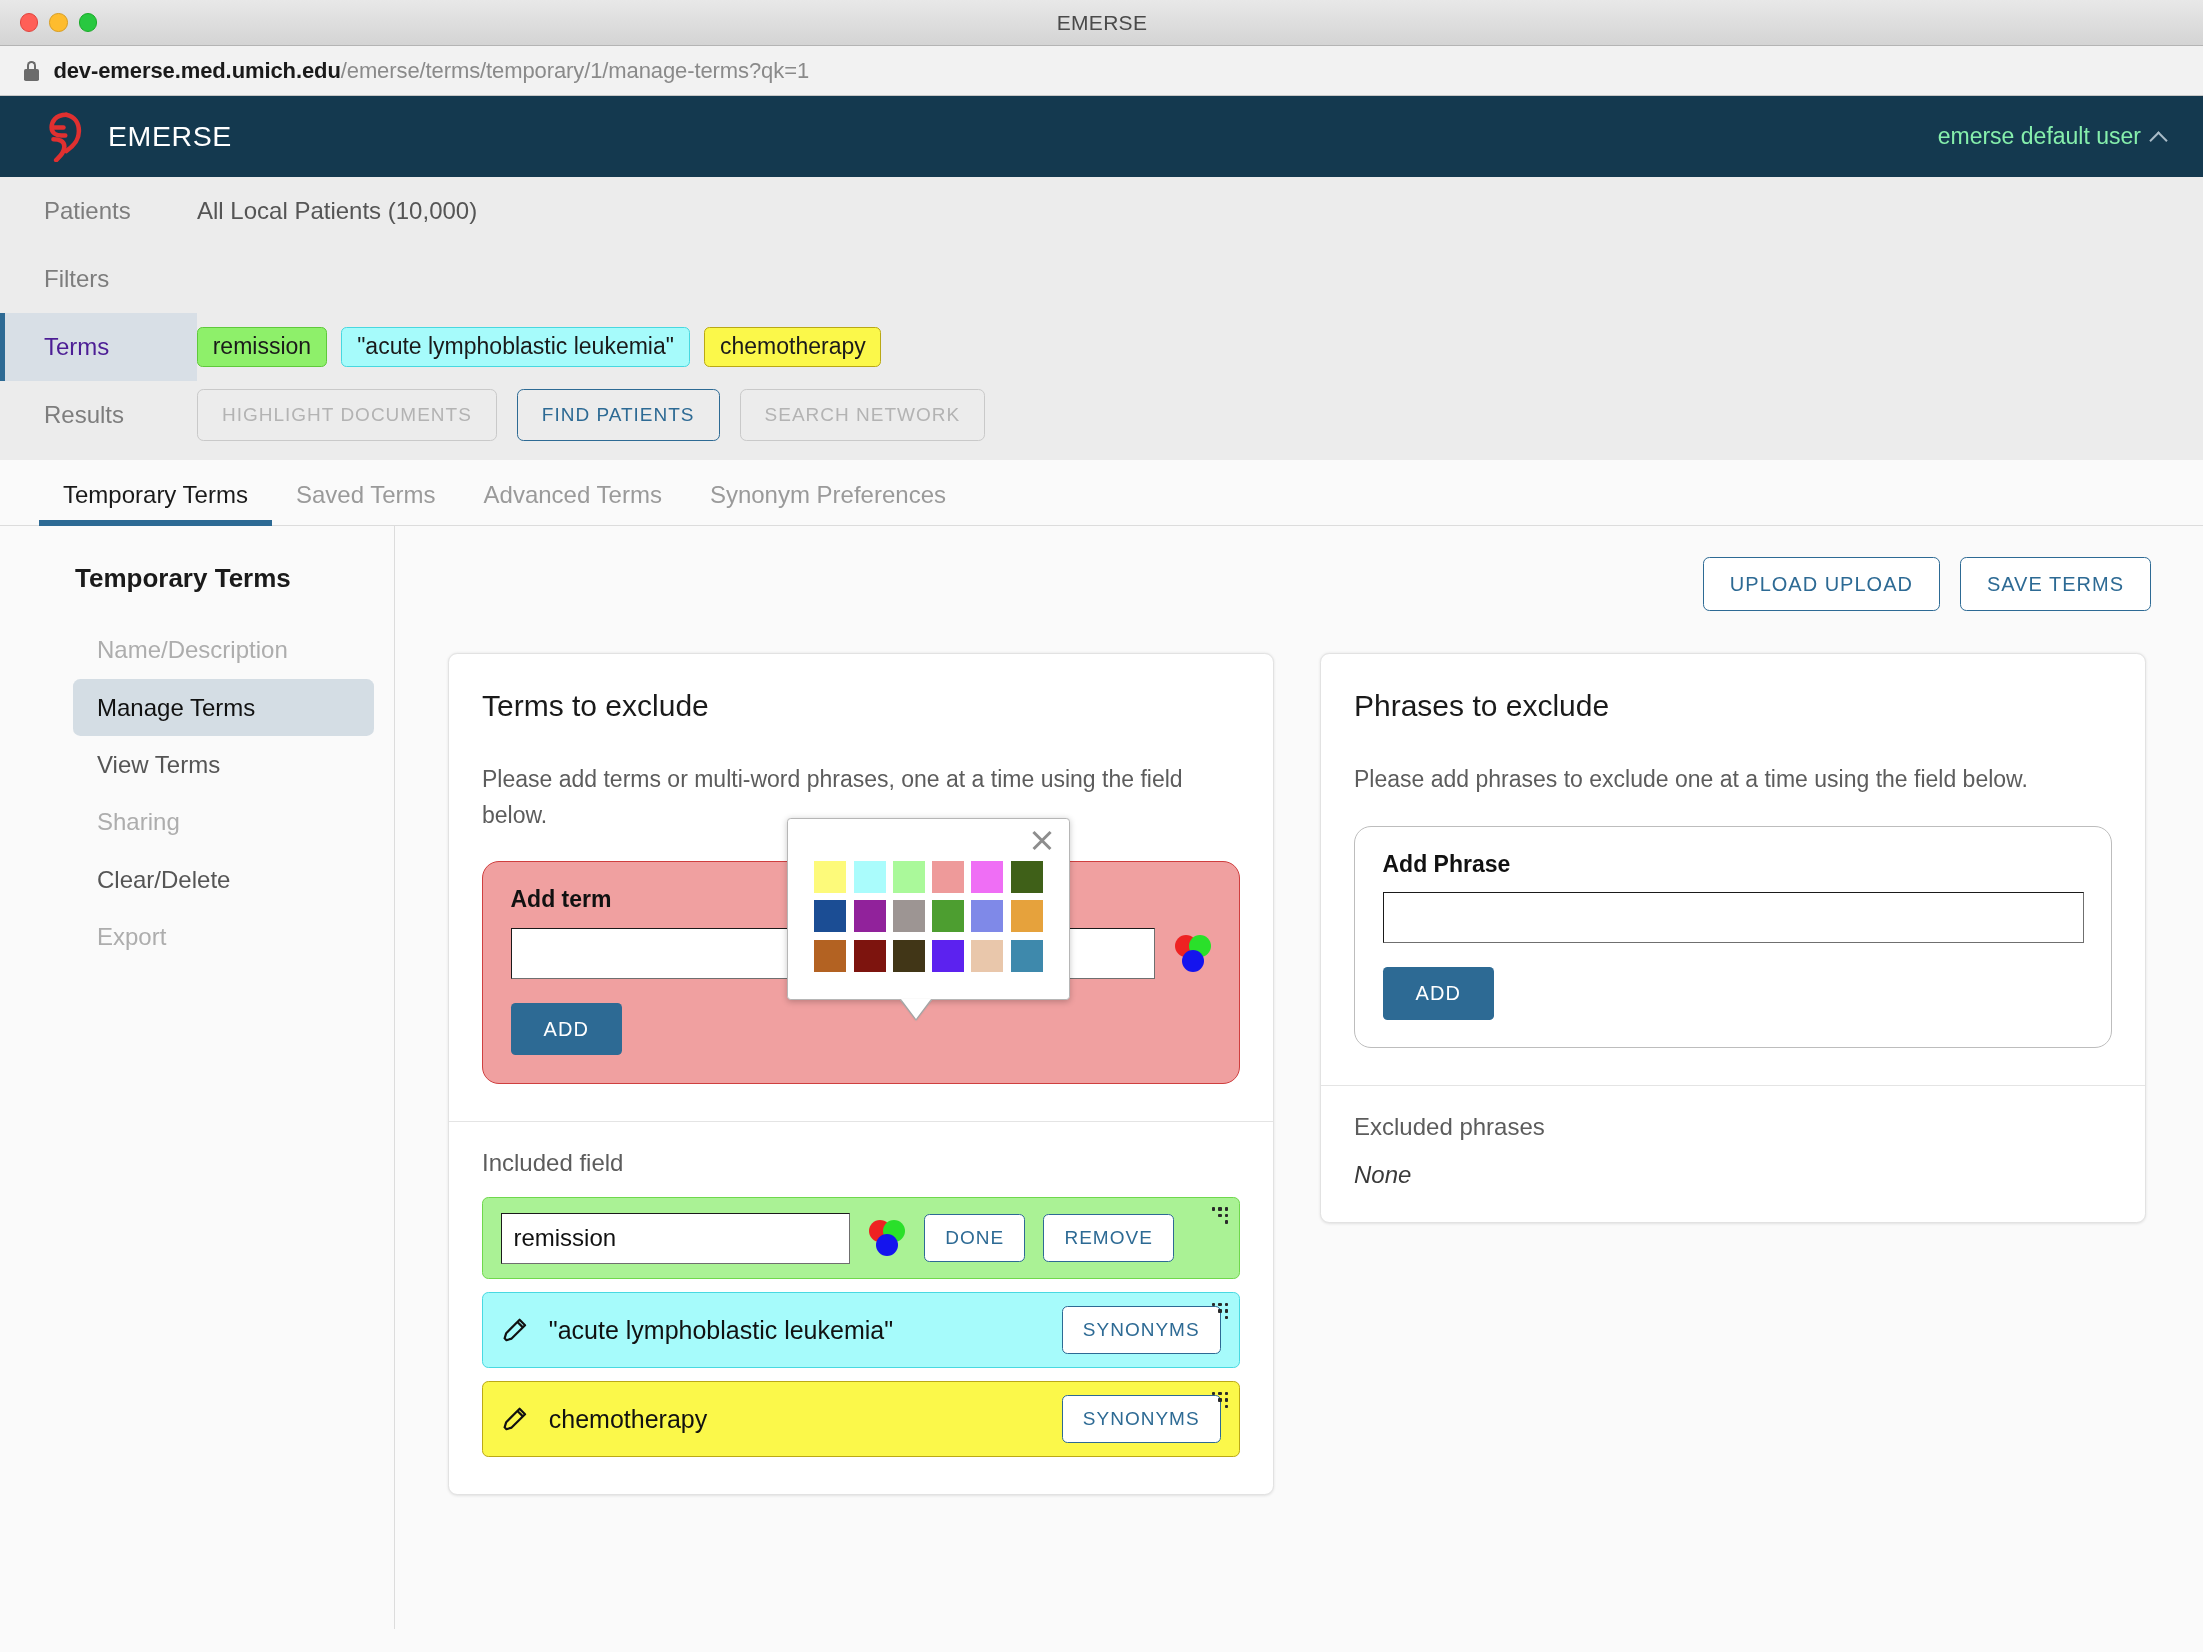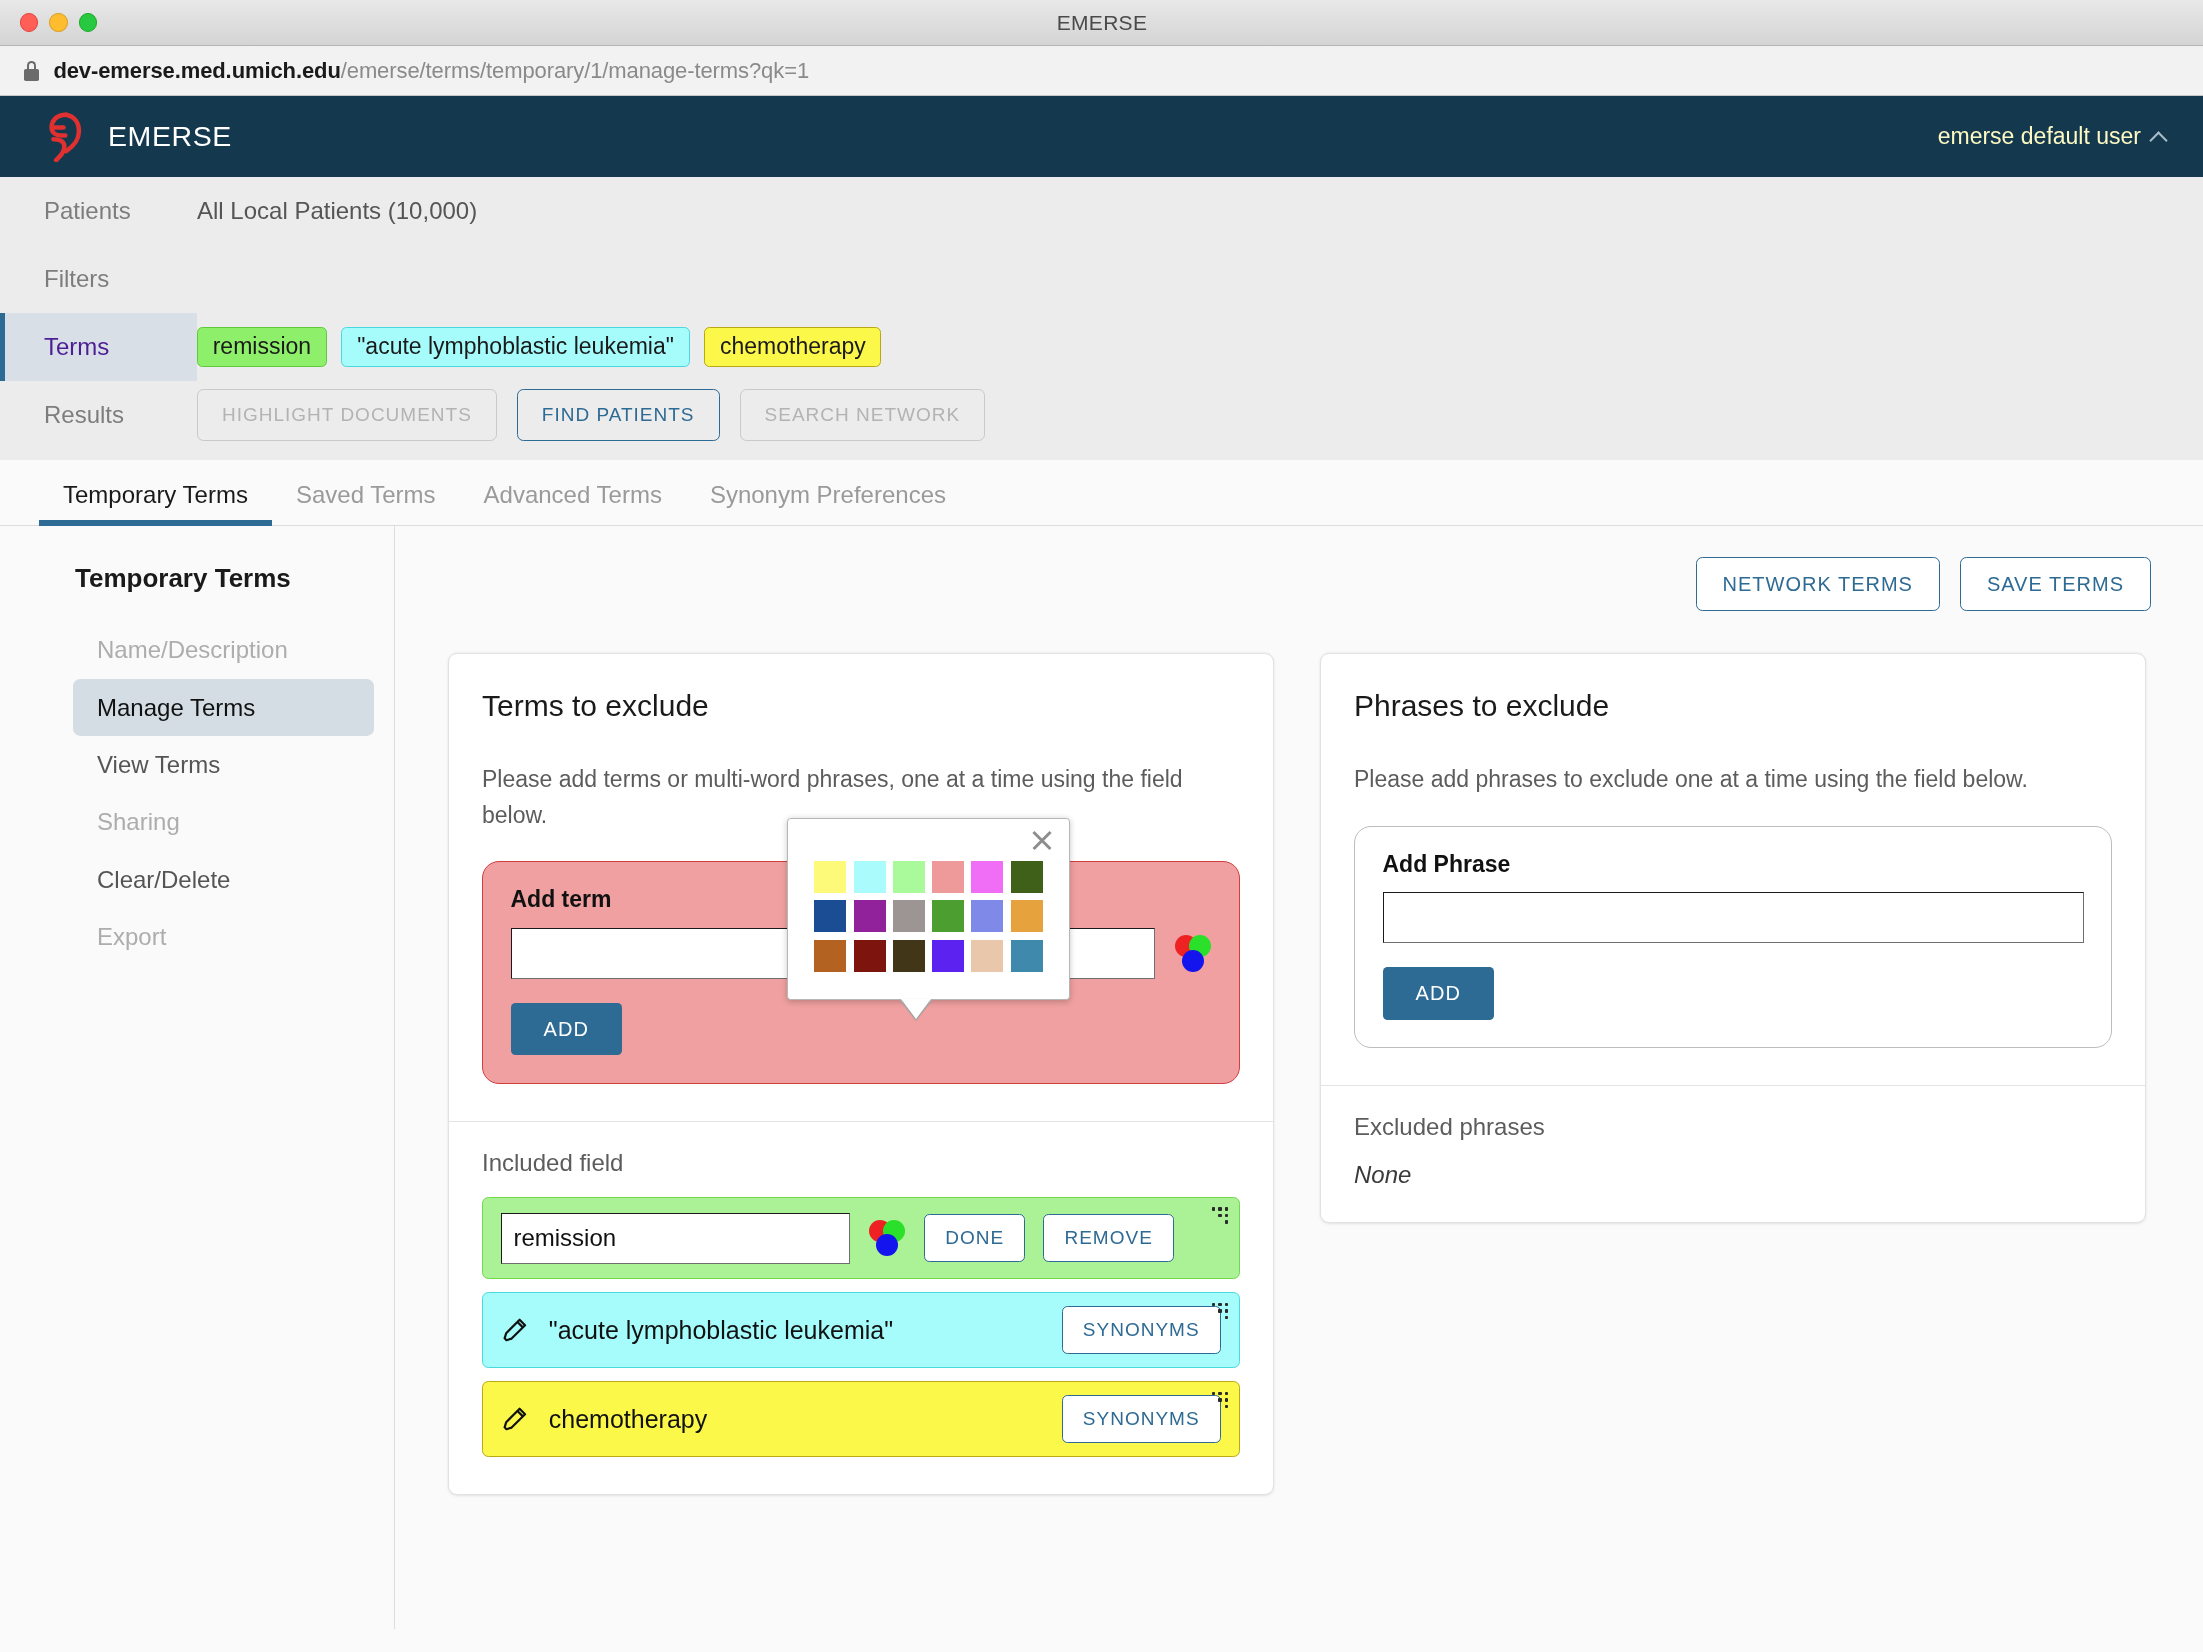--- a/index.html
+++ b/index.html
@@ -45,21 +45,21 @@
 
   
   .appheader {
     height: 81px; background: #14394f;
     display: flex; align-items: center; justify-content: space-between;
     padding: 0 39px 0 48px;
   }
   .brand { display: flex; align-items: center; gap: 20px; }
   .brand-mark { width: 40px; height: 51px; }
   .brand-name { color: #fff; font-size: 28.5px; letter-spacing: 0.6px; font-weight: 400; }
-  .user { color: #fef9c3; font-size: 23px; display: flex; align-items: center; gap: 11px; margin-left: 30px; }
+  .user { color: #86efac; font-size: 23px; display: flex; align-items: center; gap: 11px; margin-left: 30px; }
   .chev-up { display:inline-block; width: 13px; height: 13px; border-left: 2.3px solid #a9bcc8; border-top: 2.3px solid #a9bcc8; transform: rotate(45deg); position: relative; top: 3.7px; }
 
   
   .querybar { background: #ececec; padding: 0 0 11px 0; }
   .qrow { display: flex; align-items: center; min-height: 68px; }
   .qlabel {
     width: 197px; flex: 0 0 197px;
     font-size: 24px; color: #7d7d7d;
     padding-left: 44px; height: 68px; display: flex; align-items: center;
   }
@@ -305,21 +305,21 @@
     <div class="sb-item active">Manage Terms</div>
     <div class="sb-item">View Terms</div>
     <div class="sb-item muted">Sharing</div>
     <div class="sb-item">Clear/Delete</div>
     <div class="sb-item muted">Export</div>
   </div>
 
   <div class="content">
 
     <div class="content-top">
-      <button class="btn-bordered">NETWORK TERMS</button>
+      <button class="btn-bordered">UPLOAD UPLOAD</button>
       <button class="btn-bordered">SAVE TERMS</button>
     </div>
 
     <div class="cards">
 
       <div class="card">
         <div class="card-pad">
           <h2>Terms to exclude</h2>
           <p class="help">Please add terms or multi-word phrases, one at a time using the field below.</p>
 

